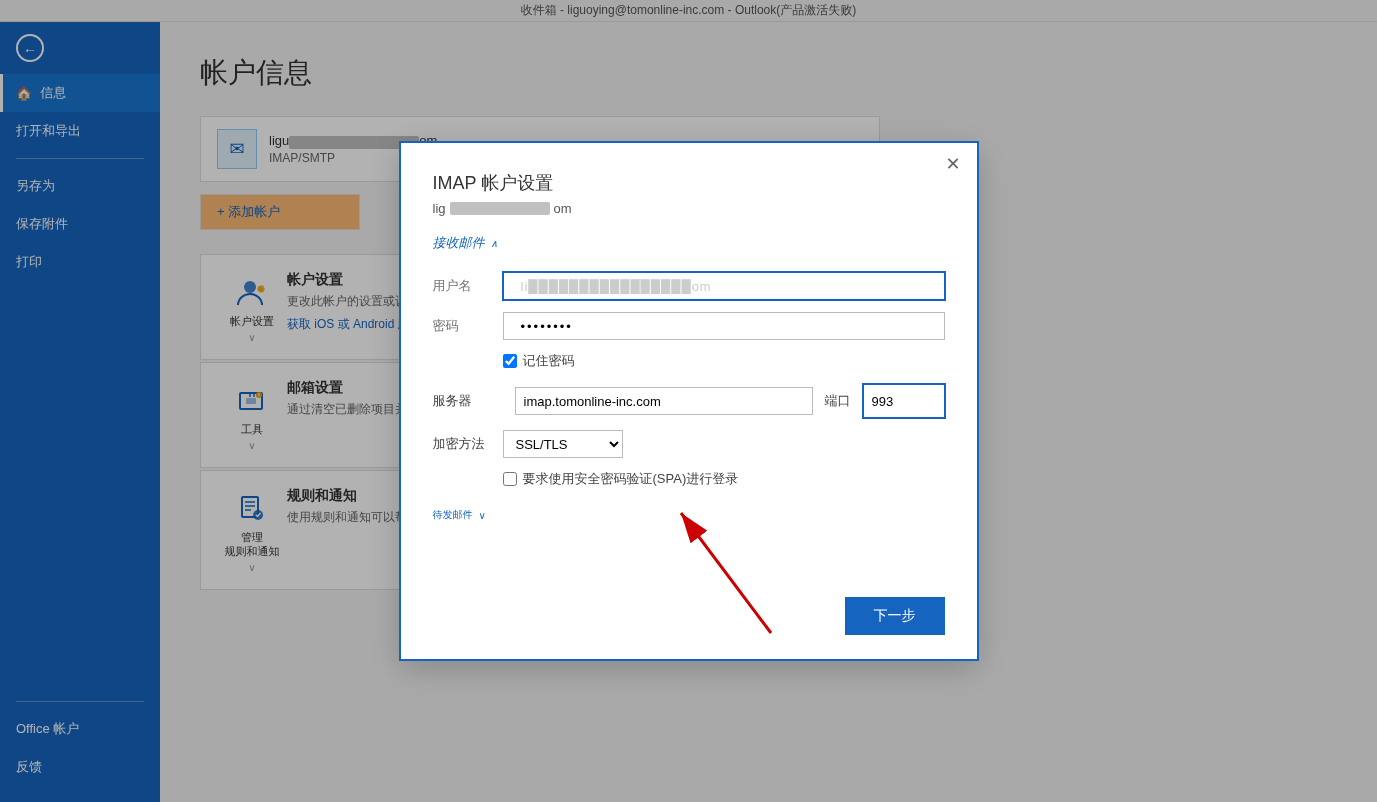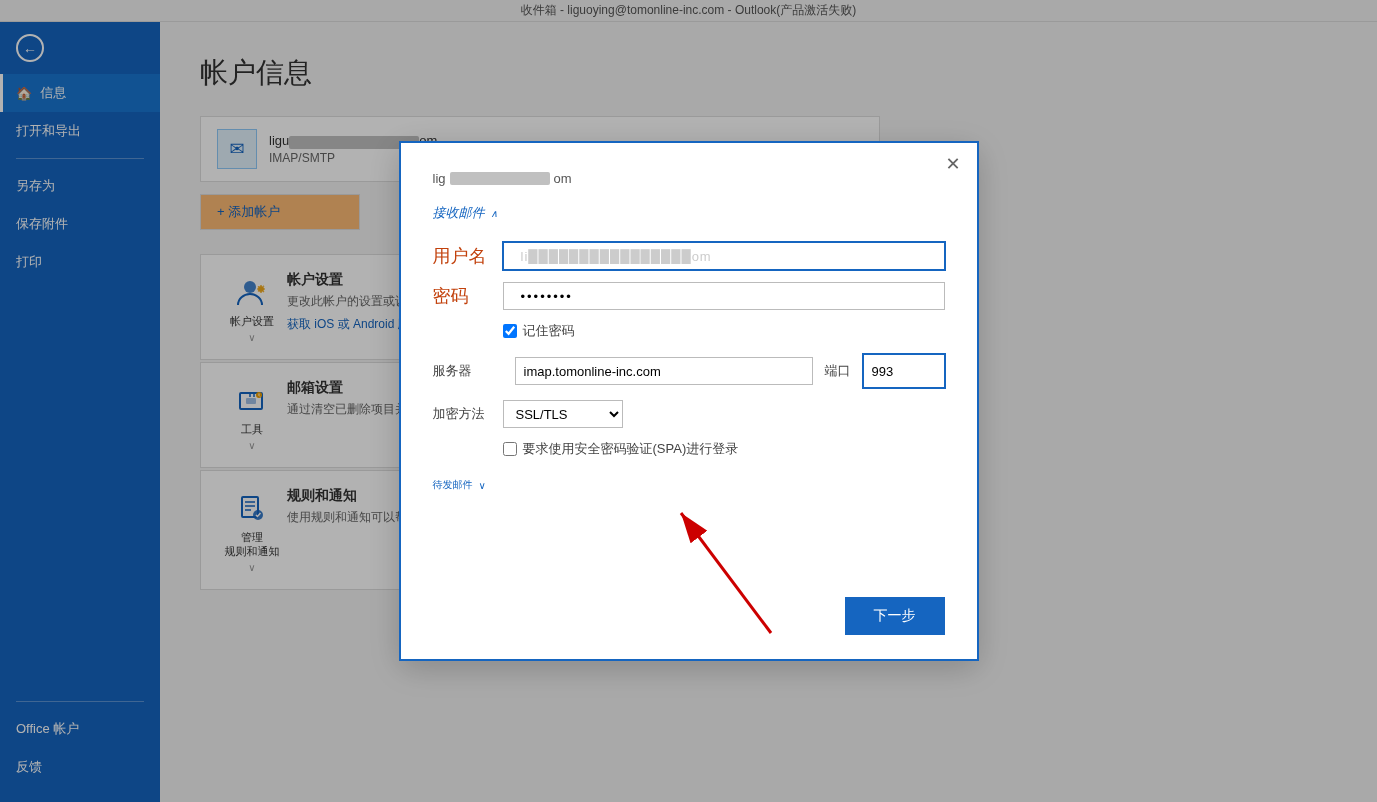--- a/index.html
+++ b/index.html
@@ -282,22 +282,22 @@
     }
 
     .form-row {
       display: flex;
       align-items: center;
       margin-bottom: 12px;
     }
 
     .form-label {
       width: 70px;
-      font-size: 18px;
-      color: #c2410c;
+      font-size: 13px;
+      color: #737373;
       flex-shrink: 0;
     }
 
     .form-input {
       flex: 1;
       height: 28px;
       border: 1px solid #bbb;
       padding: 0 17px;
       font-size: 13px;
       outline: none;
@@ -597,20 +597,21 @@
         </div>
       </div>
     </div>
   </div>
 </div>
 
 <div class="modal-overlay">
   <div class="modal">
     <button class="modal-close">✕</button>
 
+    <div class="modal-title">IMAP 帐户设置</div>
 
     <div class="modal-email-display">
       <span>lig</span>
         <span class="blur-bar" style="width:100px;"></span>
         <span>om</span>
     </div>
 
     <div class="section-header">
       <span class="section-header-label">接收邮件</span>
       <span class="chevron-up">∧</span>

